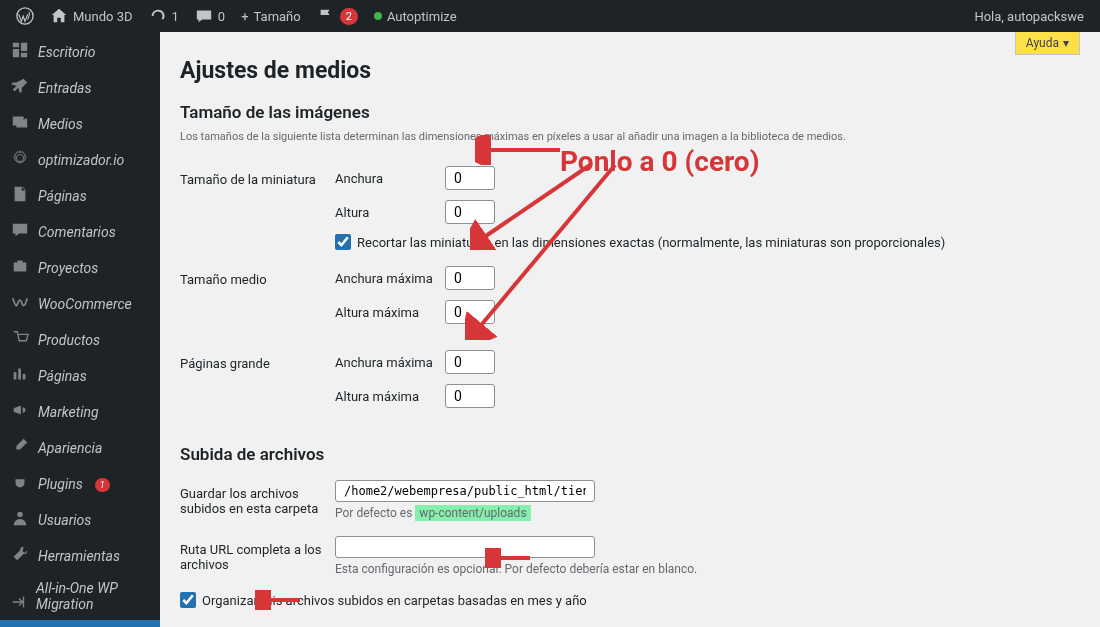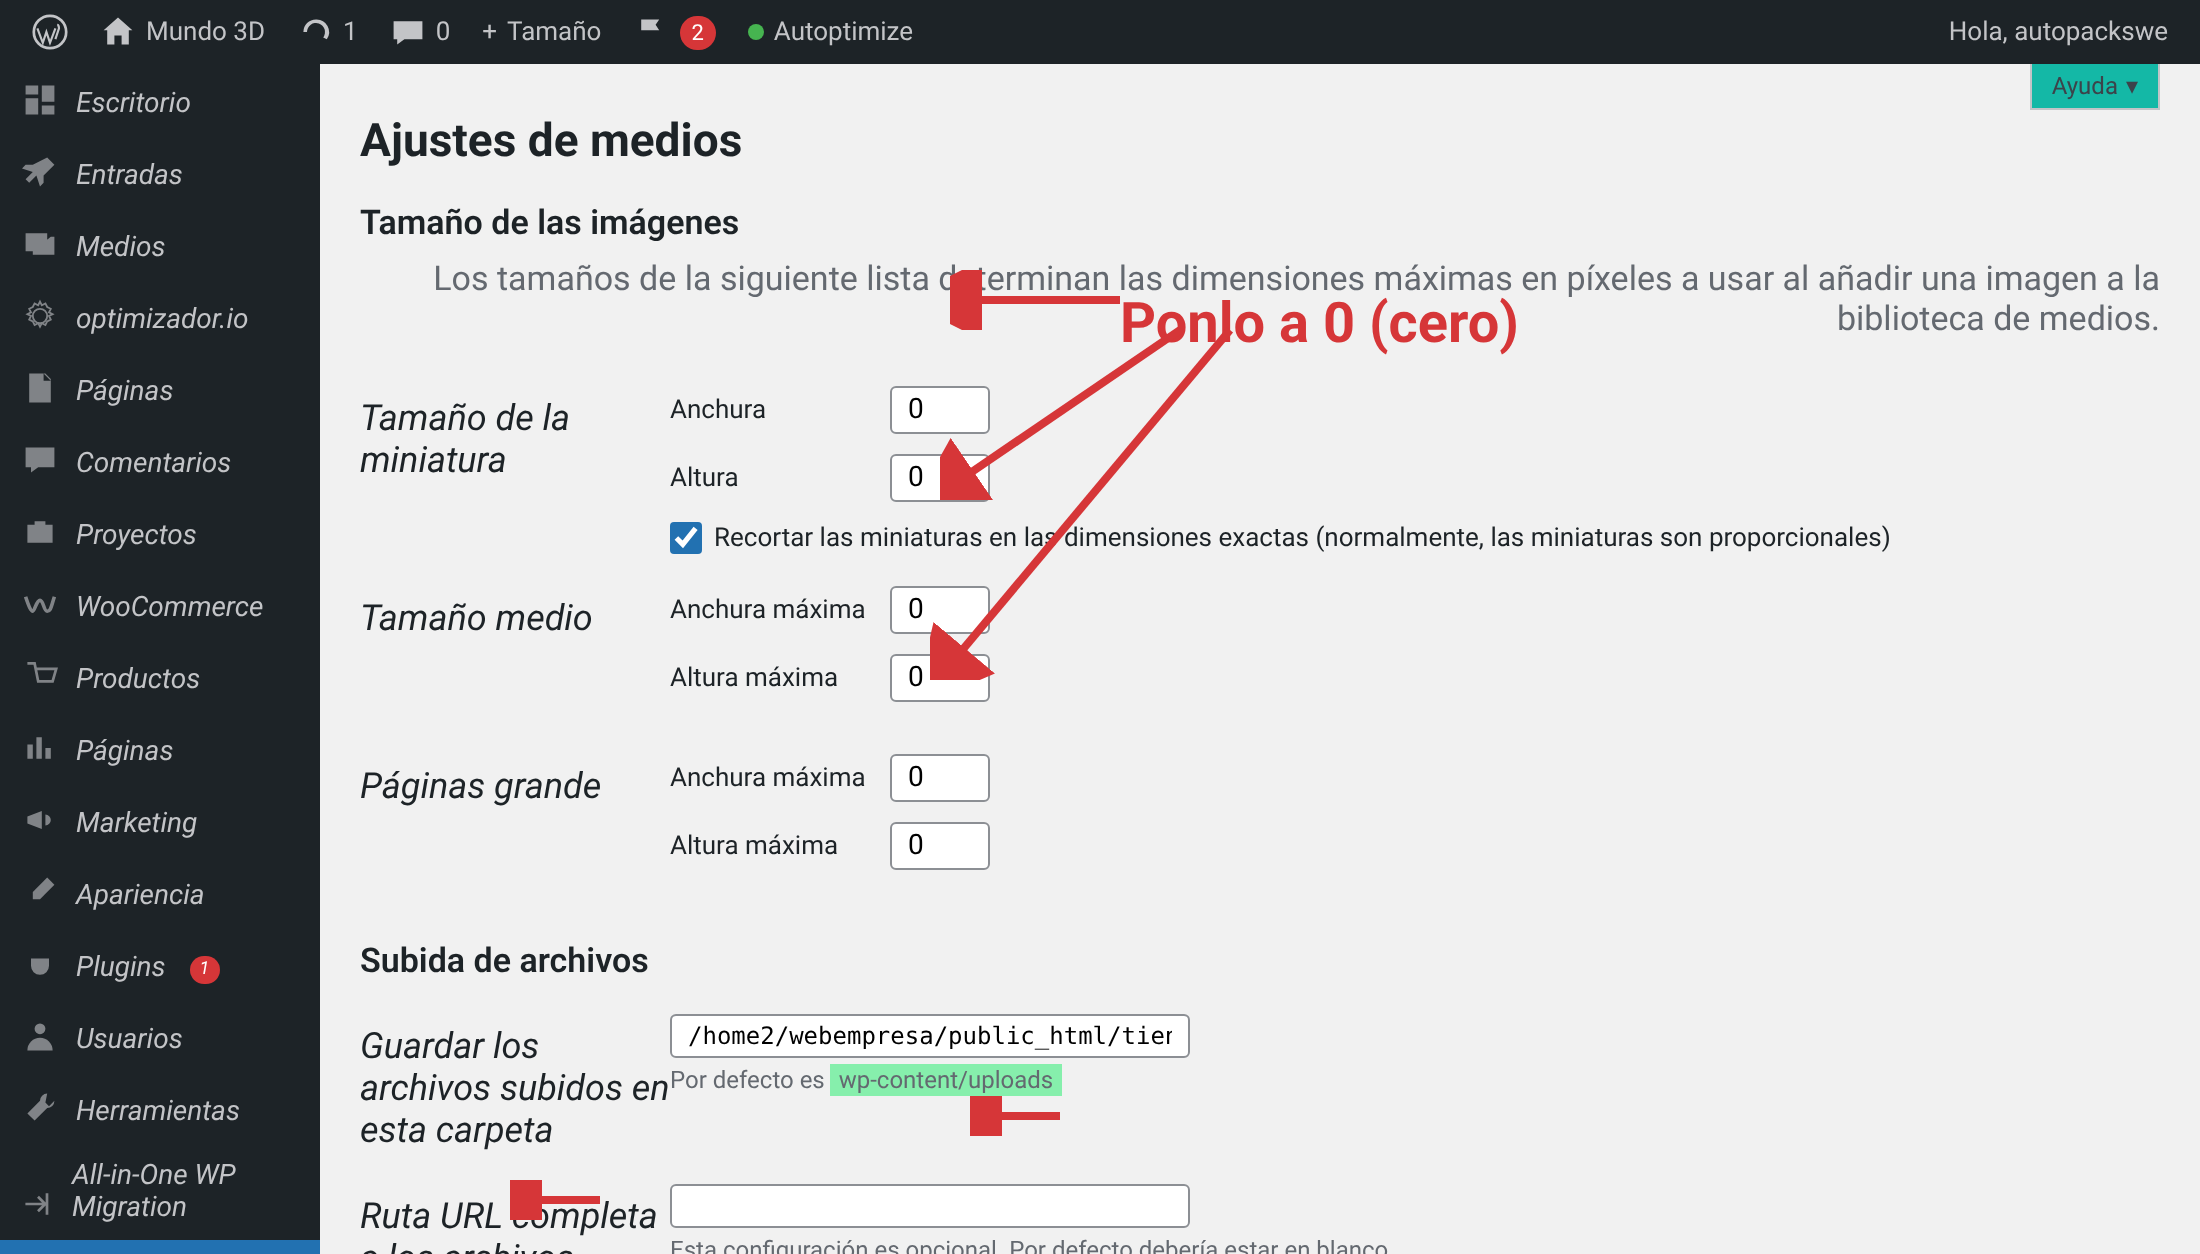--- a/index.html
+++ b/index.html
@@ -12,27 +12,27 @@
 .ab-badge.orange { background: #d63638; }
 .ab-dot { width: 8px; height: 8px; border-radius: 50%; background: #46b450; }
 .wrapper { display: flex; min-height: calc(100vh - 32px); }
 .sidebar { width: 160px; background: #1d2327; color: #c3c4c7; font-size: 14px; }
 .menu-item { display: flex; align-items: flex-end; padding: 8px 10px; cursor: pointer; gap: 8px; position: relative; font-style: italic; }
 .menu-item.current { background: #2271b1; color: #fff; }
 .menu-item.current::after { content: ""; position: absolute; right: -8px; top: 50%; transform: translateY(-50%); border: 8px solid transparent; border-right-color: #f1f1f1; }
 .menu-icon { width: 20px; height: 20px; display: inline-flex; align-items: center; justify-content: center; opacity: 0.6; }
 .update-badge { background: #d63638; color: #fff; border-radius: 9px; font-size: 9px; padding: 0 5px; line-height: 14px; margin-left: 4px; }
 .content { flex: 1; padding: 10px 20px 20px 20px; background: #f1f1f1; position: relative; }
-.help-tab { position: absolute; top: 0; right: 20px; background: #14b8a6; border: 1px solid #c3c4c7; border-top: none; padding: 4px 10px; font-size: 12px; cursor: pointer; display: flex; align-items: center; gap: 4px; }
+.help-tab { position: absolute; top: 0; right: 20px; background: #fde047; border: 1px solid #c3c4c7; border-top: none; padding: 4px 10px; font-size: 12px; cursor: pointer; display: flex; align-items: center; gap: 4px; }
 h1 { font-size: 23px; font-weight: 700; color: #1d2327; margin: 15px 0 10px; }
 h2.section { font-size: 17px; font-weight: 600; color: #1d2327; margin: 18px 0 8px; }
-.desc { color: #646970; font-size: 17px; margin-bottom: 15px; text-align: right; }
+.desc { color: #646970; font-size: 11px; margin-bottom: 15px; }
 .form-table { width: 100%; }
 .form-row { display: flex; align-items: flex-start; padding: 8px 0; }
-.form-label { width: 155px; font-size: 18px; color: #1d2327; padding-top: 6px; flex-shrink: 0; font-style: italic; }
+.form-label { width: 155px; font-size: 13px; color: #1d2327; padding-top: 6px; flex-shrink: 0; }
 .form-fields { flex: 1; }
 .field-line { display: flex; align-items: center; gap: 10px; margin-bottom: 10px; }
 .field-sublabel { width: 100px; font-size: 13px; color: #1d2327; }
 input[type=text], input[type=number] { border: 1px solid #8c8f94; border-radius: 3px; padding: 3px 8px; font-size: 14px; background: #fff; }
 input.small { width: 50px; }
 input.wide { width: 260px; font-family: Menlo, Consolas, monospace; font-size: 12px; }
 .checkbox-line { display: flex; align-items: center; gap: 6px; font-size: 13px; color: #1d2327; }
 input[type=checkbox] { width: 16px; height: 16px; accent-color: #2271b1; }
 .hint { color: #646970; font-size: 12px; margin-top: 4px; }
 .hint code { background: #86efac; padding: 1px 4px; font-size: 12px; }

